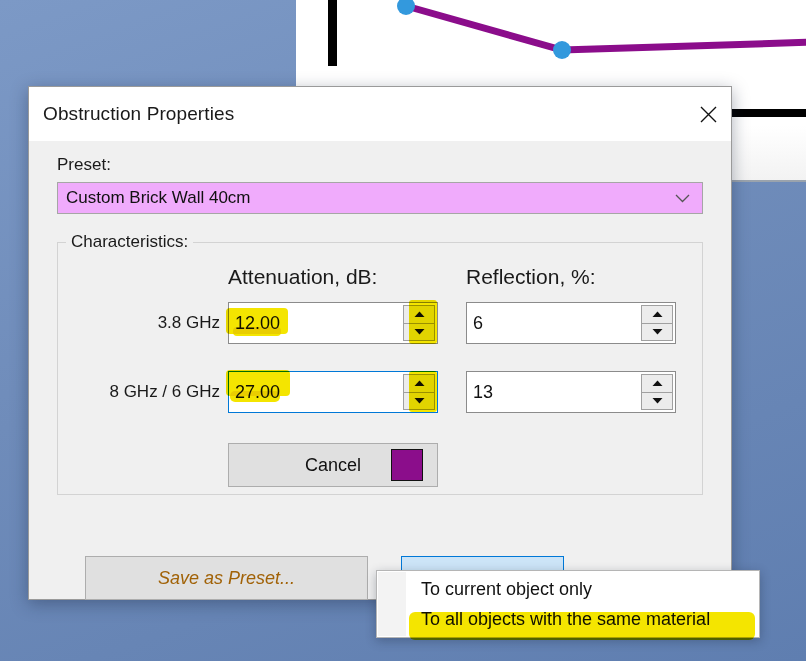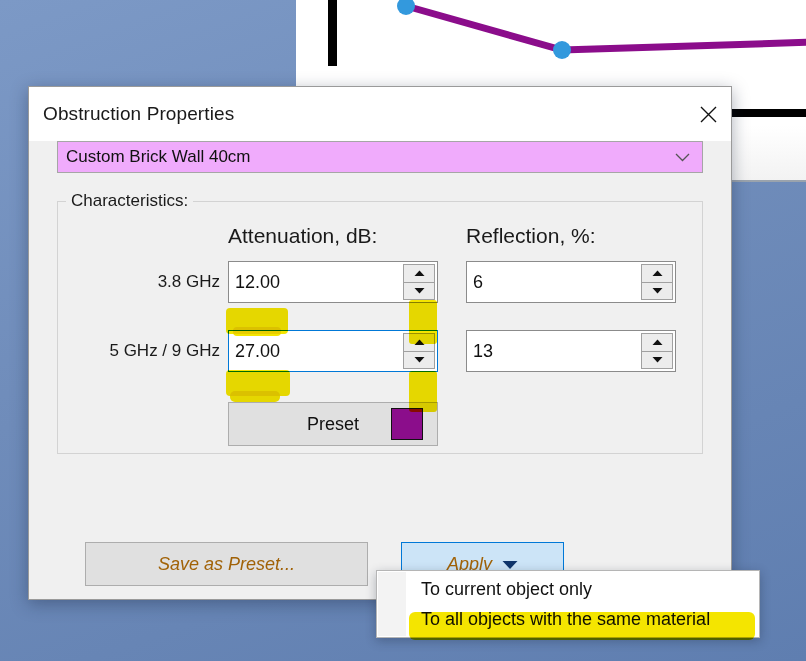--- a/index.html
+++ b/index.html
@@ -331,20 +331,21 @@
       <div class="dialog-title">Obstruction Properties</div>
       <div class="close-btn">
         <svg width="17" height="17" viewBox="0 0 17 17">
           <path d="M1,1 L16,16 M16,1 L1,16" stroke="#111" stroke-width="1.4" fill="none"></path>
         </svg>
       </div>
     </div>
 
     <div class="dialog-body">
 
+      <div class="field-label">Preset:</div>
 
       <div class="combo">
         <span class="combo-value">Custom Brick Wall 40cm</span>
         <span class="combo-arrow">
           <svg width="15" height="9" viewBox="0 0 15 9">
               <path d="M1,1 L7.5,7.5 L14,1" stroke="#555" stroke-width="1.3" fill="none"></path>
             </svg>
         </span>
       </div>
 
@@ -386,21 +387,21 @@
               <div class="spin-btn">
                 <svg width="11" height="7" viewBox="0 0 11 7">
                     <path d="M0.5,1 L5.5,6.5 L10.5,1 Z" fill="#111"></path>
                   </svg>
               </div>
             </div>
           </div>
         </div>
 
         <div class="row r2" style="left:0;right:0;">
-          <div class="row-label" style="width:170px;">5 GHz / 9 GHz</div>
+          <div class="row-label" style="width:170px;">8 GHz / 6 GHz</div>
 
           <div class="spin attn focused">
             <div class="spin-value">27.00</div>
             <div class="spin-buttons">
               <div class="spin-btn">
                 <svg width="11" height="7" viewBox="0 0 11 7">
                     <path d="M0.5,6 L5.5,0.5 L10.5,6 Z" fill="#111"></path>
                   </svg>
               </div>
               <div class="spin-btn">
@@ -422,21 +423,21 @@
               <div class="spin-btn">
                 <svg width="11" height="7" viewBox="0 0 11 7">
                     <path d="M0.5,1 L5.5,6.5 L10.5,1 Z" fill="#111"></path>
                   </svg>
               </div>
             </div>
           </div>
         </div>
 
         <div class="color-btn">
-          <span class="color-btn-label">Preset</span>
+          <span class="color-btn-label">Cancel</span>
           <span class="color-swatch" style="background: rgb(139, 13, 139);"></span>
         </div>
       </div>
 
       <div class="footer">
         <div class="btn save">
           <span>Save as Preset...</span>
         </div>
         <div class="btn apply">
           <span>Apply</span>

